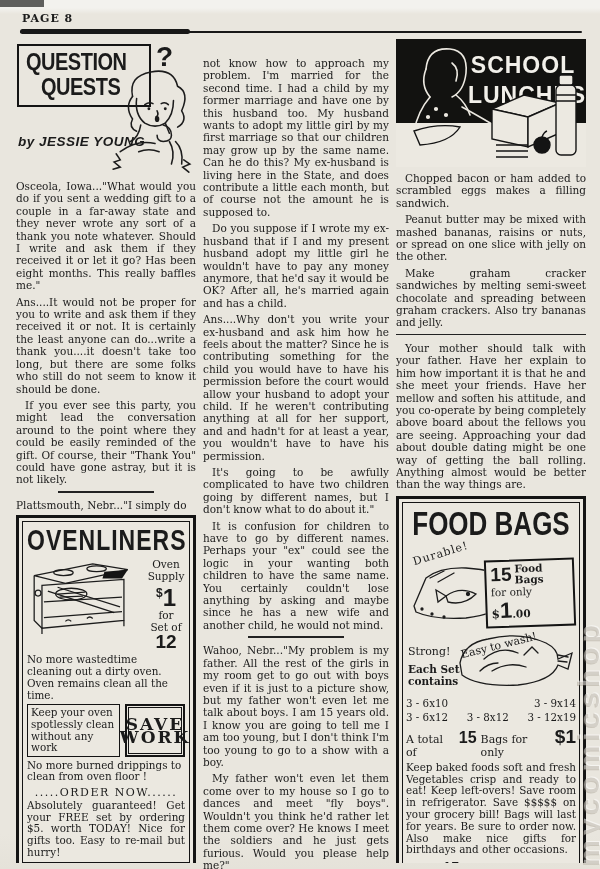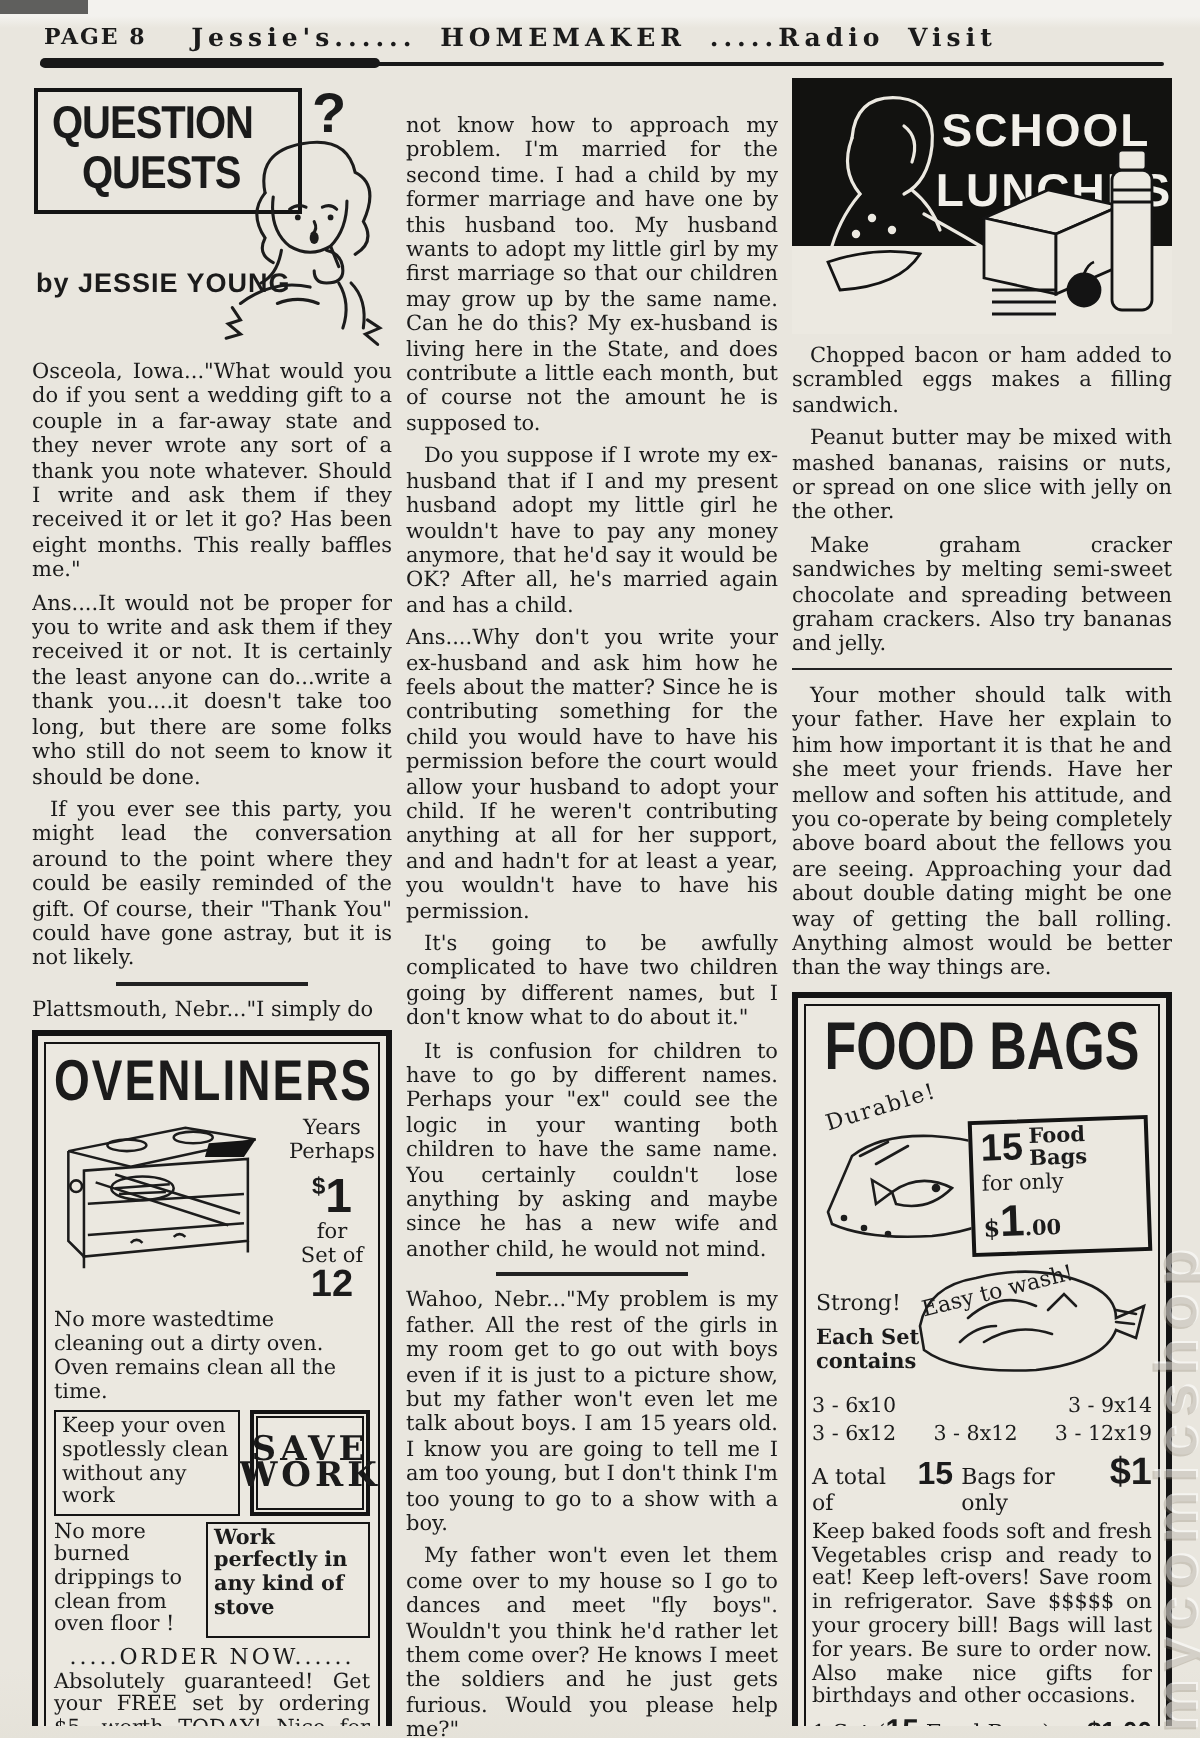--- a/index.html
+++ b/index.html
@@ -32,21 +32,21 @@
   .disp{font-family:"Liberation Sans",sans-serif;font-weight:bold;letter-spacing:-0.5px;}
 
   
   .qq{position:relative;height:138px;margin-bottom:3px;}
   .qq-box{position:absolute;left:1px;top:5px;width:118px;border:2.5px solid #141414;padding:5px 5px 6px 7px;}
   .qq-t1{font-size:20px;transform:scaleY(1.15);transform-origin:left;display:block;}
   .qq-t2{font-size:20px;transform:scaleY(1.15);transform-origin:left;display:block;padding-left:15px;margin-top:2px;}
   .qq-q{position:absolute;left:140px;top:2px;font-size:28px;font-weight:bold;font-family:"Liberation Sans",sans-serif;}
   .qq-woman{position:absolute;right:0;top:26px;width:86px;height:110px;}
   .qq-by{position:absolute;left:2px;top:95px;font-family:"Liberation Sans",sans-serif;
-         font-weight:bold;font-size:13.5px;letter-spacing:.5px;}
+         font-weight:bold;font-style:italic;font-size:13.5px;letter-spacing:.5px;}
 
   
   .adframe{border:3px solid #141414;outline:1px solid #141414;outline-offset:-7px;background:#ebe8e0;}
 
   
   .oven{margin-top:4px;padding:7px 8px 5px 8px;}
   .oven-title{text-align:center;font-size:23px;transform:scaleY(1.25);letter-spacing:1px;margin:2px 0 4px 0;}
   .oven-row{display:flex;gap:4px;align-items:flex-start;}
   .oven-svg{width:108px;height:80px;flex:none;}
   .oven-price{flex:1;text-align:center;font-size:10.5px;line-height:12px;}
@@ -100,21 +100,20 @@
              color:rgba(125,115,98,0.28);text-shadow:1px 1px 0 rgba(255,255,255,.55);}
   svg{display:block;}
 </style>
 </head>
 <body>
 
 <div class="page">
 
   <div class="hdr">
     <span class="pageno">PAGE 8</span>
-    <span class="masthead">Jessie's...... HOMEMAKER .....Radio Visit</span>
   </div>
   <div class="hdr-rule"></div>
 
   <div class="cols">
 
     <div class="col col-l">
       <div class="qq">
         <div class="qq-box disp">
           <span class="qq-t1">QUESTION</span>
           <span class="qq-t2">QUESTS</span>
@@ -164,35 +163,34 @@
               <path d="M16,45 L96,40 M16,61 L96,55"></path>
               <path d="M20,34 L88,56 M30,30 L94,50"></path>
               <ellipse cx="44" cy="37" rx="16" ry="6"></ellipse>
               <path d="M30,37 l28,-2 M32,40 l24,-1"></path>
               <path d="M38,65 q3,-3 6,0 M60,62 q3,-3 6,0"></path>
               <circle cx="10" cy="36" r="3"></circle>
               <path d="M14,72 L14,78 M98,64 L98,70"></path>
             </g>
           </svg>
           <div class="oven-price">
-            <div style="white-space:normal;width:54px;margin:0 auto;">Years Perhaps</div>
+            <div style="white-space:normal;width:54px;margin:0 auto;">Oven Supply</div>
             <div class="op-big"><sup>$</sup><span>1</span></div>
             <div>for</div>
             <div>Set of</div>
             <div class="op-12">12</div>
           </div>
         </div>
         <div class="ov-tag">No more wastedtime cleaning out a dirty oven. Oven remains clean all the time.</div>
         <div class="ov-grid">
           <div class="ov-cell ov-boxed" style="flex:1">Keep your oven spotlessly clean without any work</div>
           <div class="ov-save">SAVE WORK</div>
         </div>
         <div class="ov-grid">
           <div class="ov-cell" style="flex:1">No more burned drippings to clean from oven floor !</div>
-          <div class="ov-cell ov-work">Work perfectly in any kind of stove</div>
         </div>
         <div class="ov-order">.....ORDER NOW......</div>
         <div class="ov-guar">Absolutely guaranteed! Get your FREE set by ordering $5. worth TODAY! Nice for gifts too. Easy to re-mail but hurry!</div>
 
       </div>
     </div>
 
     <div class="col col-m">
       <p class="bt">not know how to approach my problem. I'm married for the second time. I had a child by my former marriage and have one by this husband too. My husband wants to adopt my little girl by my first marriage so that our children may grow up by the same name. Can he do this? My ex-husband is living here in the State, and does contribute a little each month, but of course not the amount he is supposed to.</p>
       <p class="bt ind">Do you suppose if I wrote my ex-husband that if I and my present husband adopt my little girl he wouldn't have to pay any money anymore, that he'd say it would be OK? After all, he's married again and has a child.</p>

